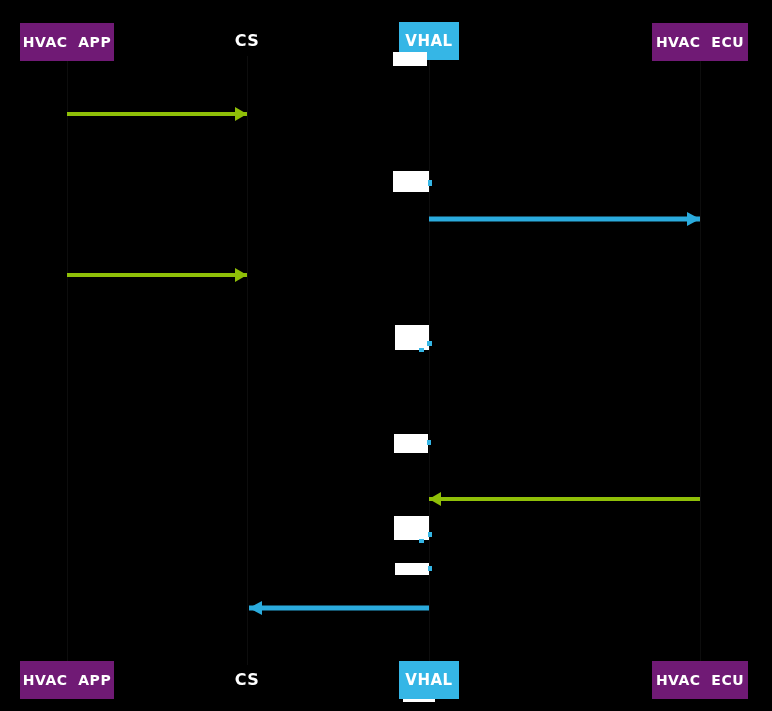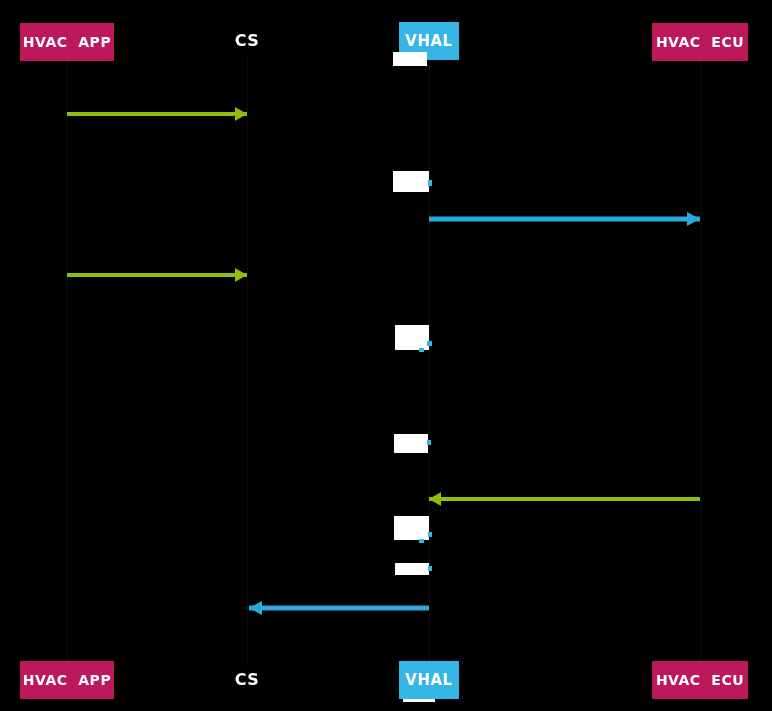--- a/index.html
+++ b/index.html
@@ -25,21 +25,21 @@
     align-items: center;
     justify-content: center;
     box-sizing: border-box;
     font-weight: bold;
     letter-spacing: 0.5px;
     color: #ffffff;
     text-align: center;
     line-height: 1;
     white-space: pre;
   }
-  .participant.filled-green { background: #be185d; }
+  .participant.filled-green { background: #701a75; }
   .participant.filled-blue  { background: #35B6E6; }
   .participant.plain        { background: transparent; }
 
   
   .lifeline {
     position: absolute;
     width: 1px;
     background: #0d0d0d;
   }
   

